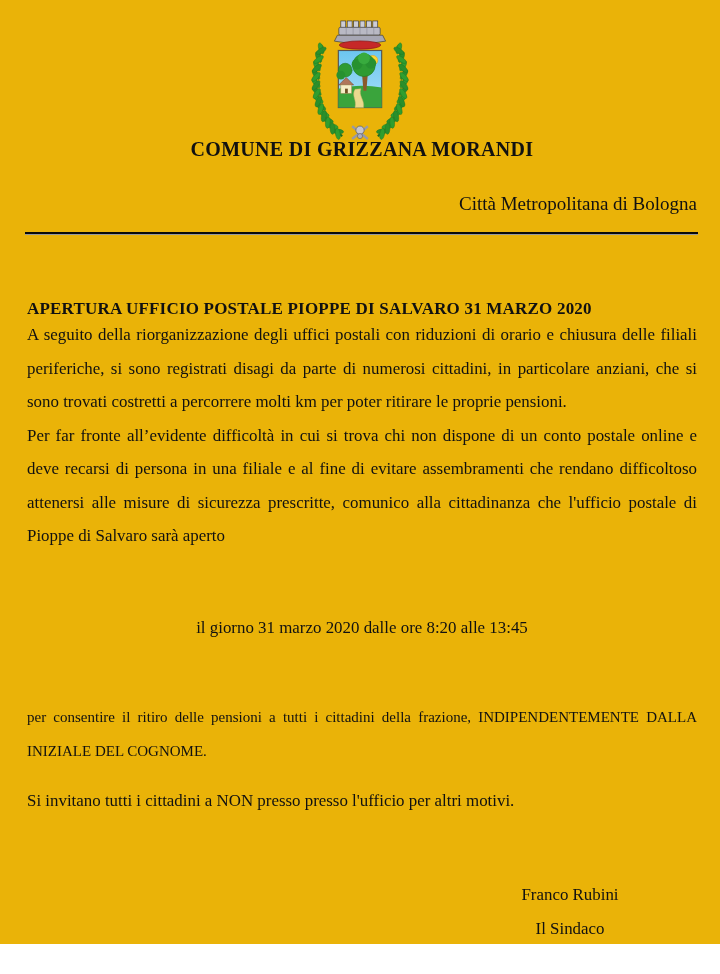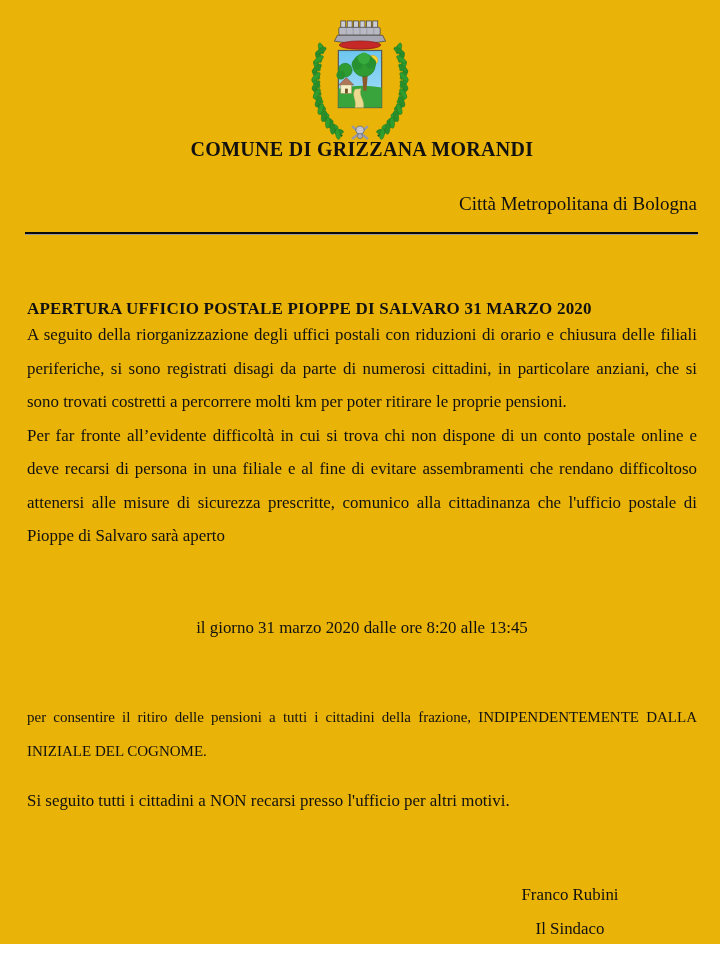--- a/index.html
+++ b/index.html
@@ -197,21 +197,21 @@
   <div class="body-text">
     <p>A seguito della riorganizzazione degli uffici postali con riduzioni di orario e chiusura delle filiali periferiche, si sono registrati disagi da parte di numerosi cittadini, in particolare anziani, che si sono trovati costretti a percorrere molti km per poter ritirare le proprie pensioni.</p>
     <p>Per far fronte all’evidente difficoltà in cui si trova chi non dispone di un conto postale online e deve recarsi di persona in una filiale e al fine di evitare assembramenti che rendano difficoltoso attenersi alle misure di sicurezza prescritte, comunico alla cittadinanza che l'ufficio postale di Pioppe di Salvaro sarà aperto</p>
   </div>
 
   <div class="highlight">il giorno 31 marzo 2020 dalle ore 8:20 alle 13:45</div>
 
   <div class="closing">per consentire il ritiro delle pensioni a tutti i cittadini della frazione, INDIPENDENTEMENTE DALLA INIZIALE DEL COGNOME.</div>
 
   <div class="notices">
-    <p>Si seguito tutti i cittadini a NON recarsi presso l'ufficio per altri motivi.</p>
+    <p>Si invitano tutti i cittadini a NON presso presso l'ufficio per altri motivi.</p>
   </div>
 
   <div class="signature">
     <p>Franco Rubini</p>
     <p>Il Sindaco</p>
   </div>
 
 </div>
 
 </body></html>

